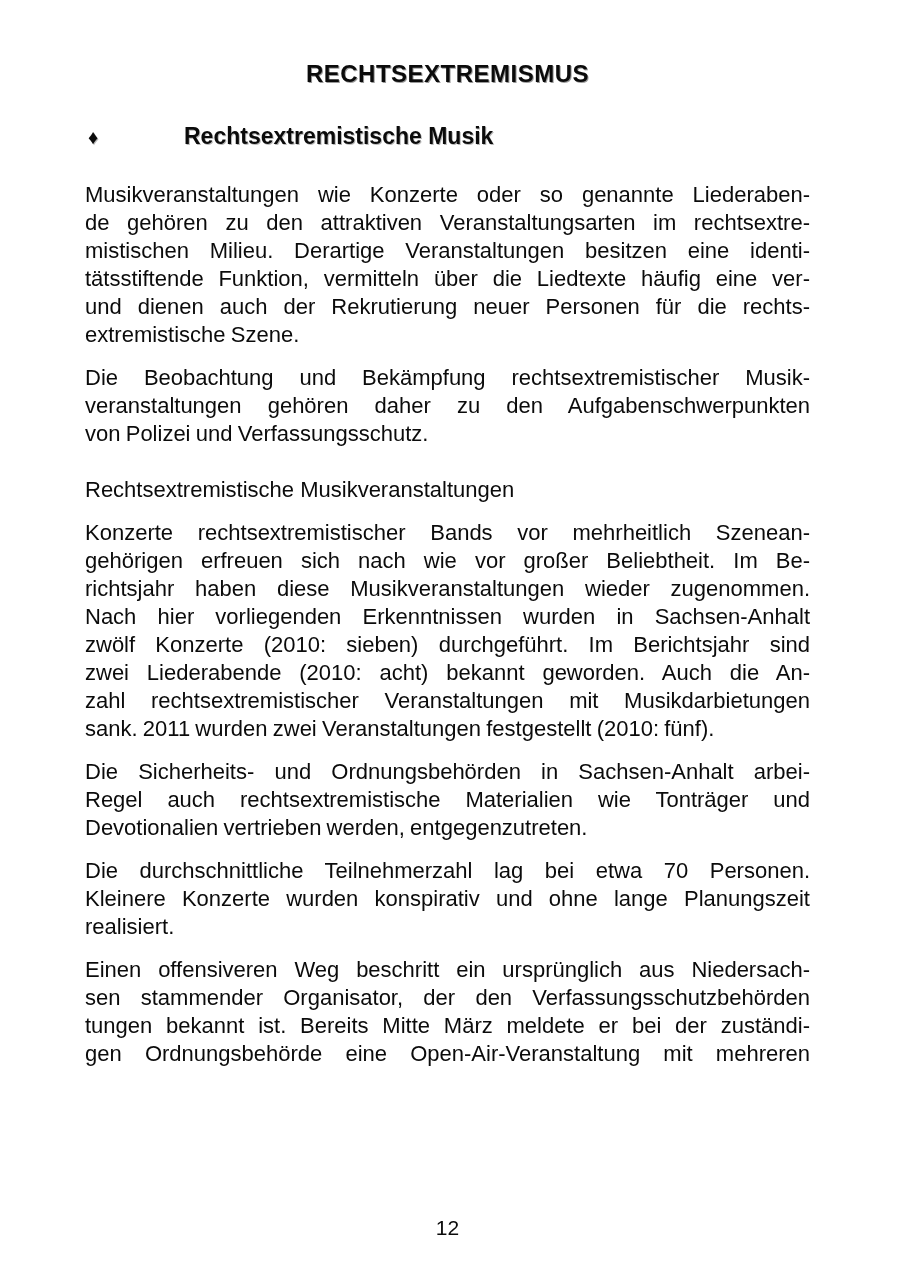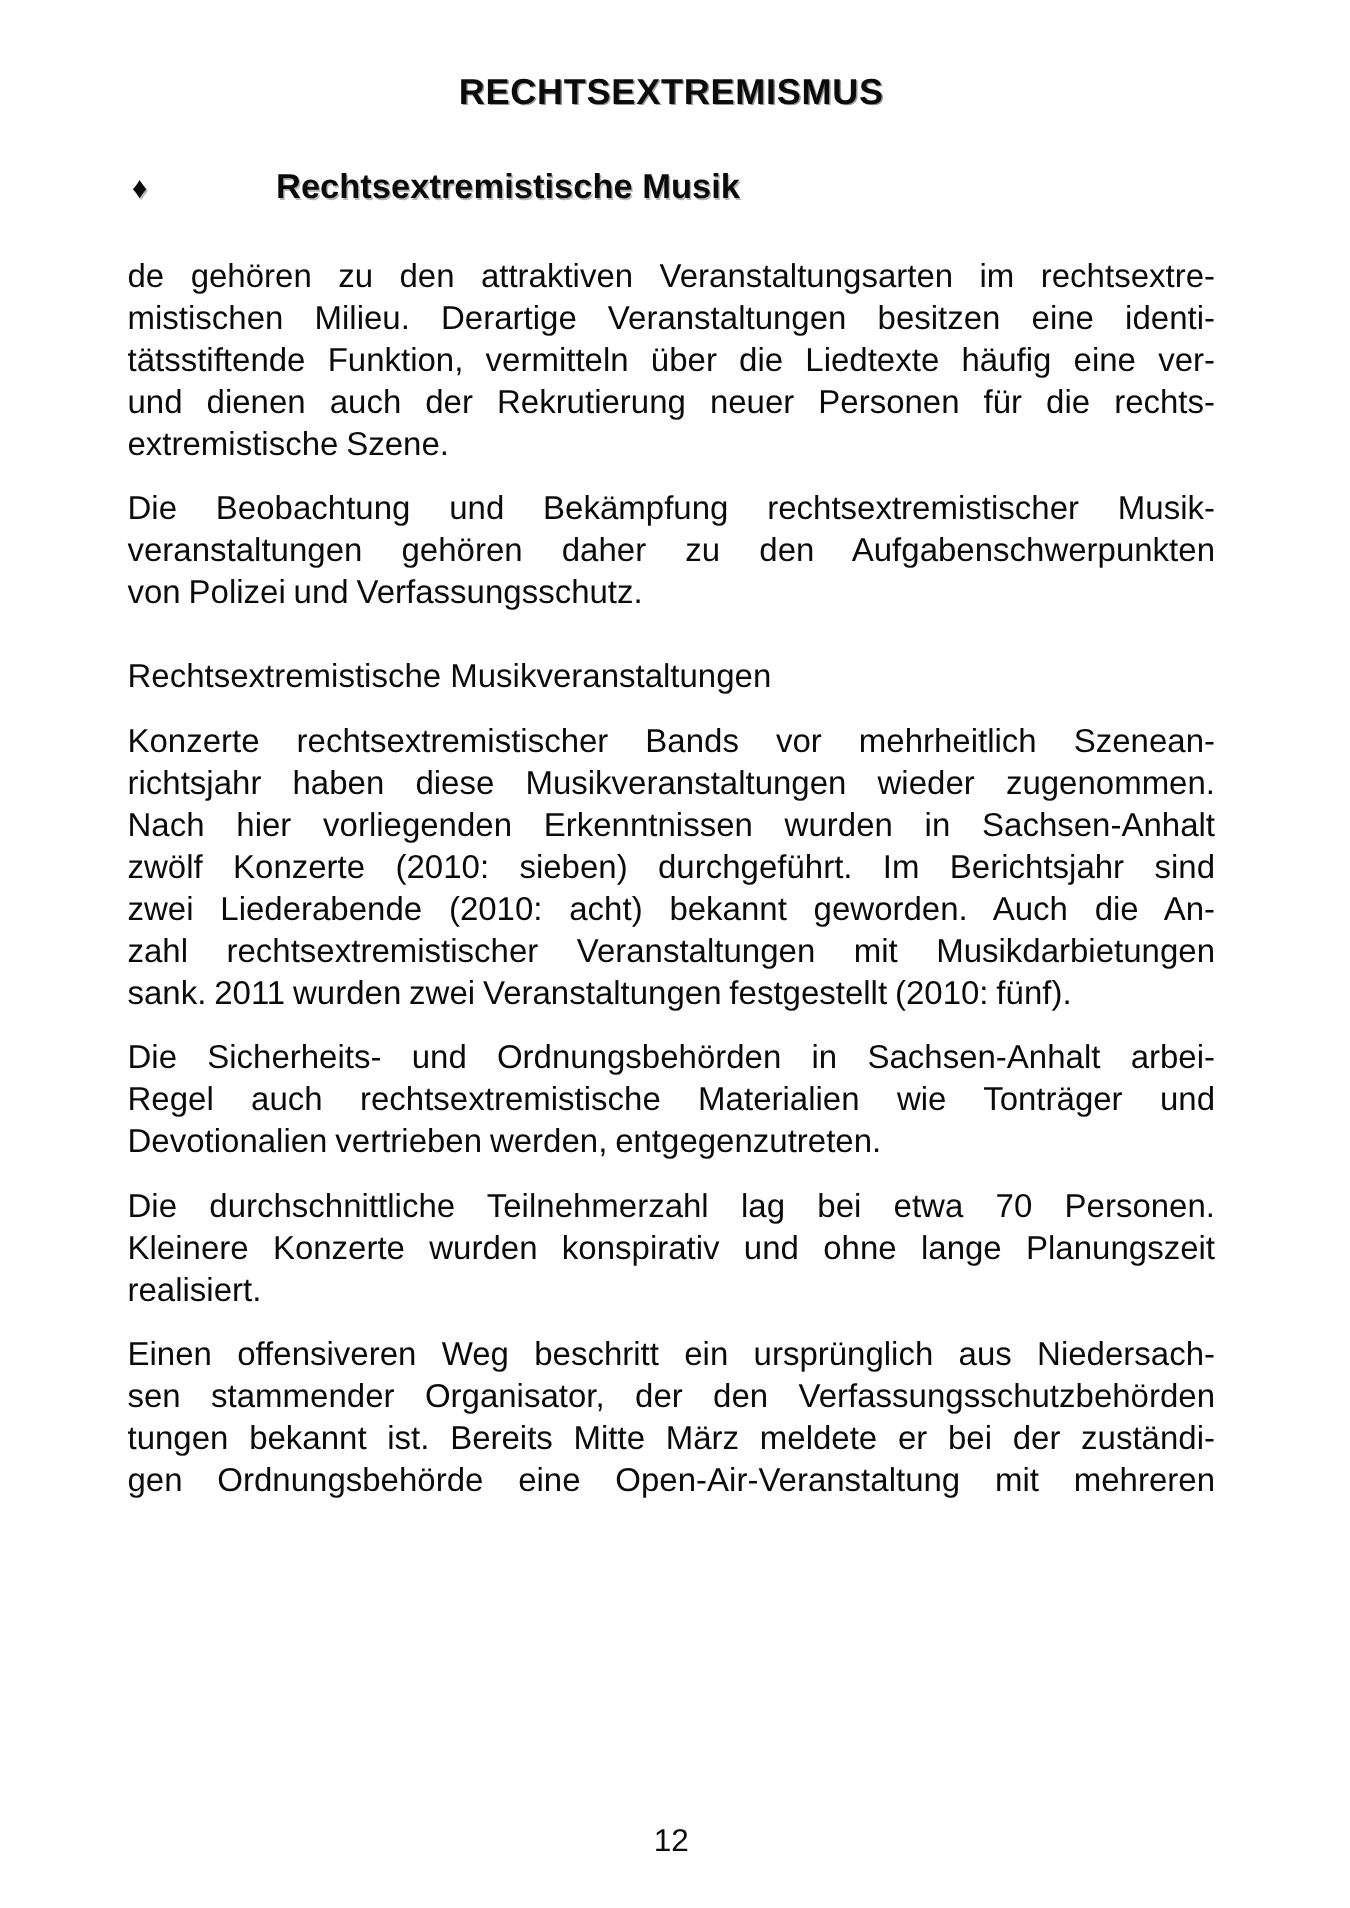--- a/index.html
+++ b/index.html
@@ -17,21 +17,21 @@
     color: #0b0b0b;
   }
   .content {
     position: absolute;
     left: 85px;
     top: 0;
     width: 725px;
   }
   .title {
     margin: 0;
-    padding-top: 48px;
+    padding-top: 60px;
     text-align: center;
     font-size: 24px;
     line-height: 28px;
     font-weight: bold;
     letter-spacing: 0.5px;
     text-shadow: 1px 1px 0 rgba(0,0,0,0.4);
   }
   .section-heading {
     margin-top: 34px;
     display: flex;
@@ -91,39 +91,41 @@
   <div class="content">
 
     <h1 class="title">RECHTSEXTREMISMUS</h1>
 
     <div class="section-heading">
       <span class="bullet">♦</span>
       <span class="heading-label">Rechtsextremistische Musik</span>
     </div>
 
     <div class="para first">
+        <div class="tline">Musikveranstaltungen wie Konzerte oder so genannte Liederaben-</div>
         <div class="tline">de gehören zu den attraktiven Veranstaltungsarten im rechtsextre-</div>
         <div class="tline">mistischen Milieu. Derartige Veranstaltungen besitzen eine identi-</div>
         <div class="tline">tätsstiftende Funktion, vermitteln über die Liedtexte häufig eine ver-</div>
         <div class="tline">und dienen auch der Rekrutierung neuer Personen für die rechts-</div>
         <div class="tline tline-last">extremistische Szene.</div>
       </div>
 
     <div class="para">
         <div class="tline">Die Beobachtung und Bekämpfung rechtsextremistischer Musik-</div>
         <div class="tline">veranstaltungen gehören daher zu den Aufgabenschwerpunkten</div>
         <div class="tline tline-last">von Polizei und Verfassungsschutz.</div>
       </div>
 
     <div class="subheading">
       <span class="underlined">Rechtsextremistische Musikveranstaltungen</span>
     </div>
 
     <div class="para">
         <div class="tline">Konzerte rechtsextremistischer Bands vor mehrheitlich Szenean-</div>
+        <div class="tline">gehörigen erfreuen sich nach wie vor großer Beliebtheit. Im Be-</div>
         <div class="tline">richtsjahr haben diese Musikveranstaltungen wieder zugenommen.</div>
         <div class="tline">Nach hier vorliegenden Erkenntnissen wurden in Sachsen-Anhalt</div>
         <div class="tline">zwölf Konzerte (2010: sieben) durchgeführt. Im Berichtsjahr sind</div>
         <div class="tline">zwei Liederabende (2010: acht) bekannt geworden. Auch die An-</div>
         <div class="tline">zahl rechtsextremistischer Veranstaltungen mit Musikdarbietungen</div>
         <div class="tline tline-last">sank. 2011 wurden zwei Veranstaltungen festgestellt (2010: fünf).</div>
       </div>
 
     <div class="para">
         <div class="tline">Die Sicherheits- und Ordnungsbehörden in Sachsen-Anhalt arbei-</div>

